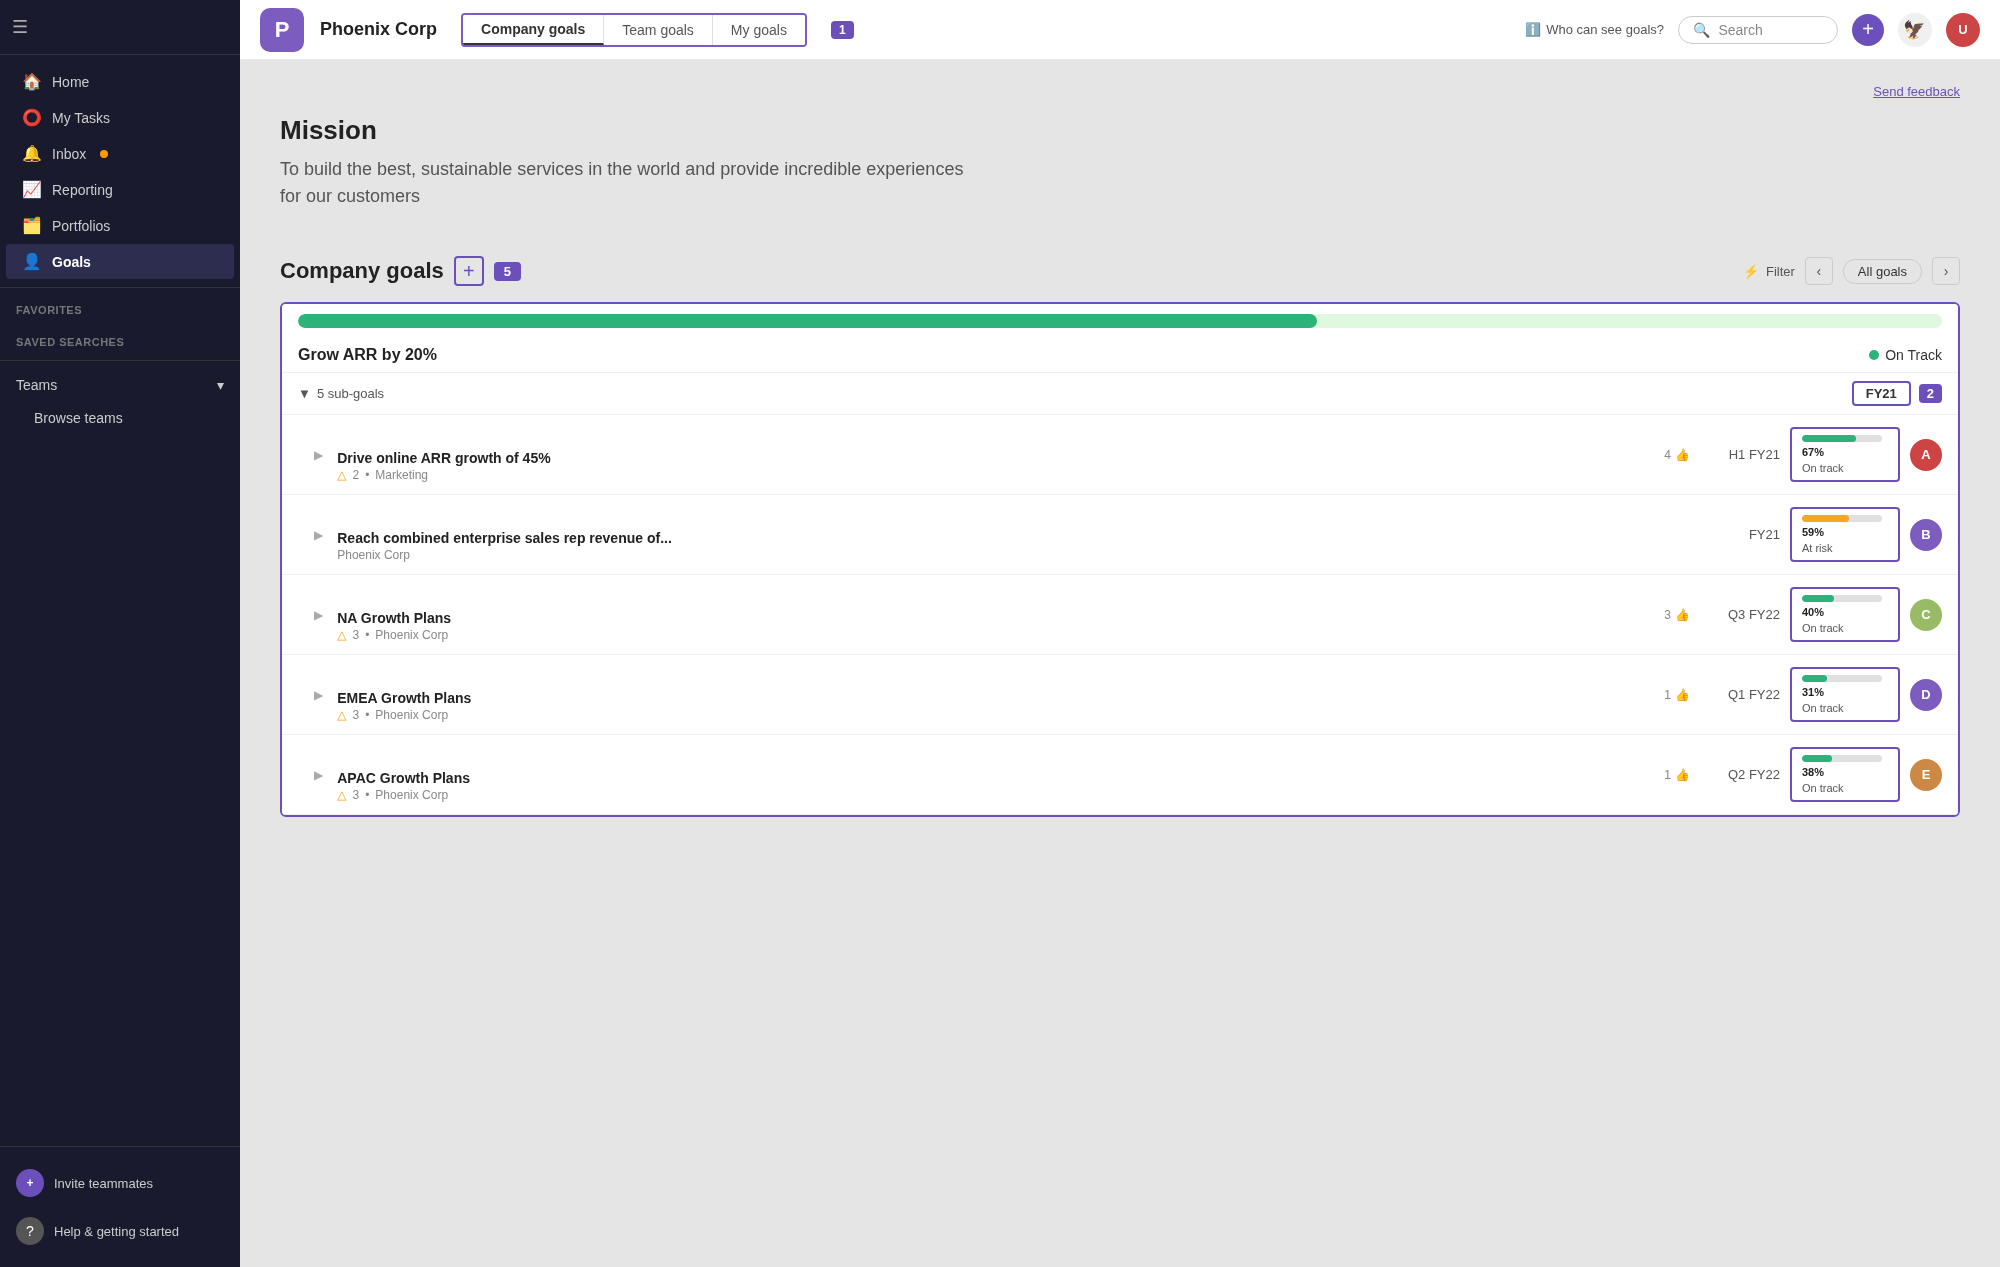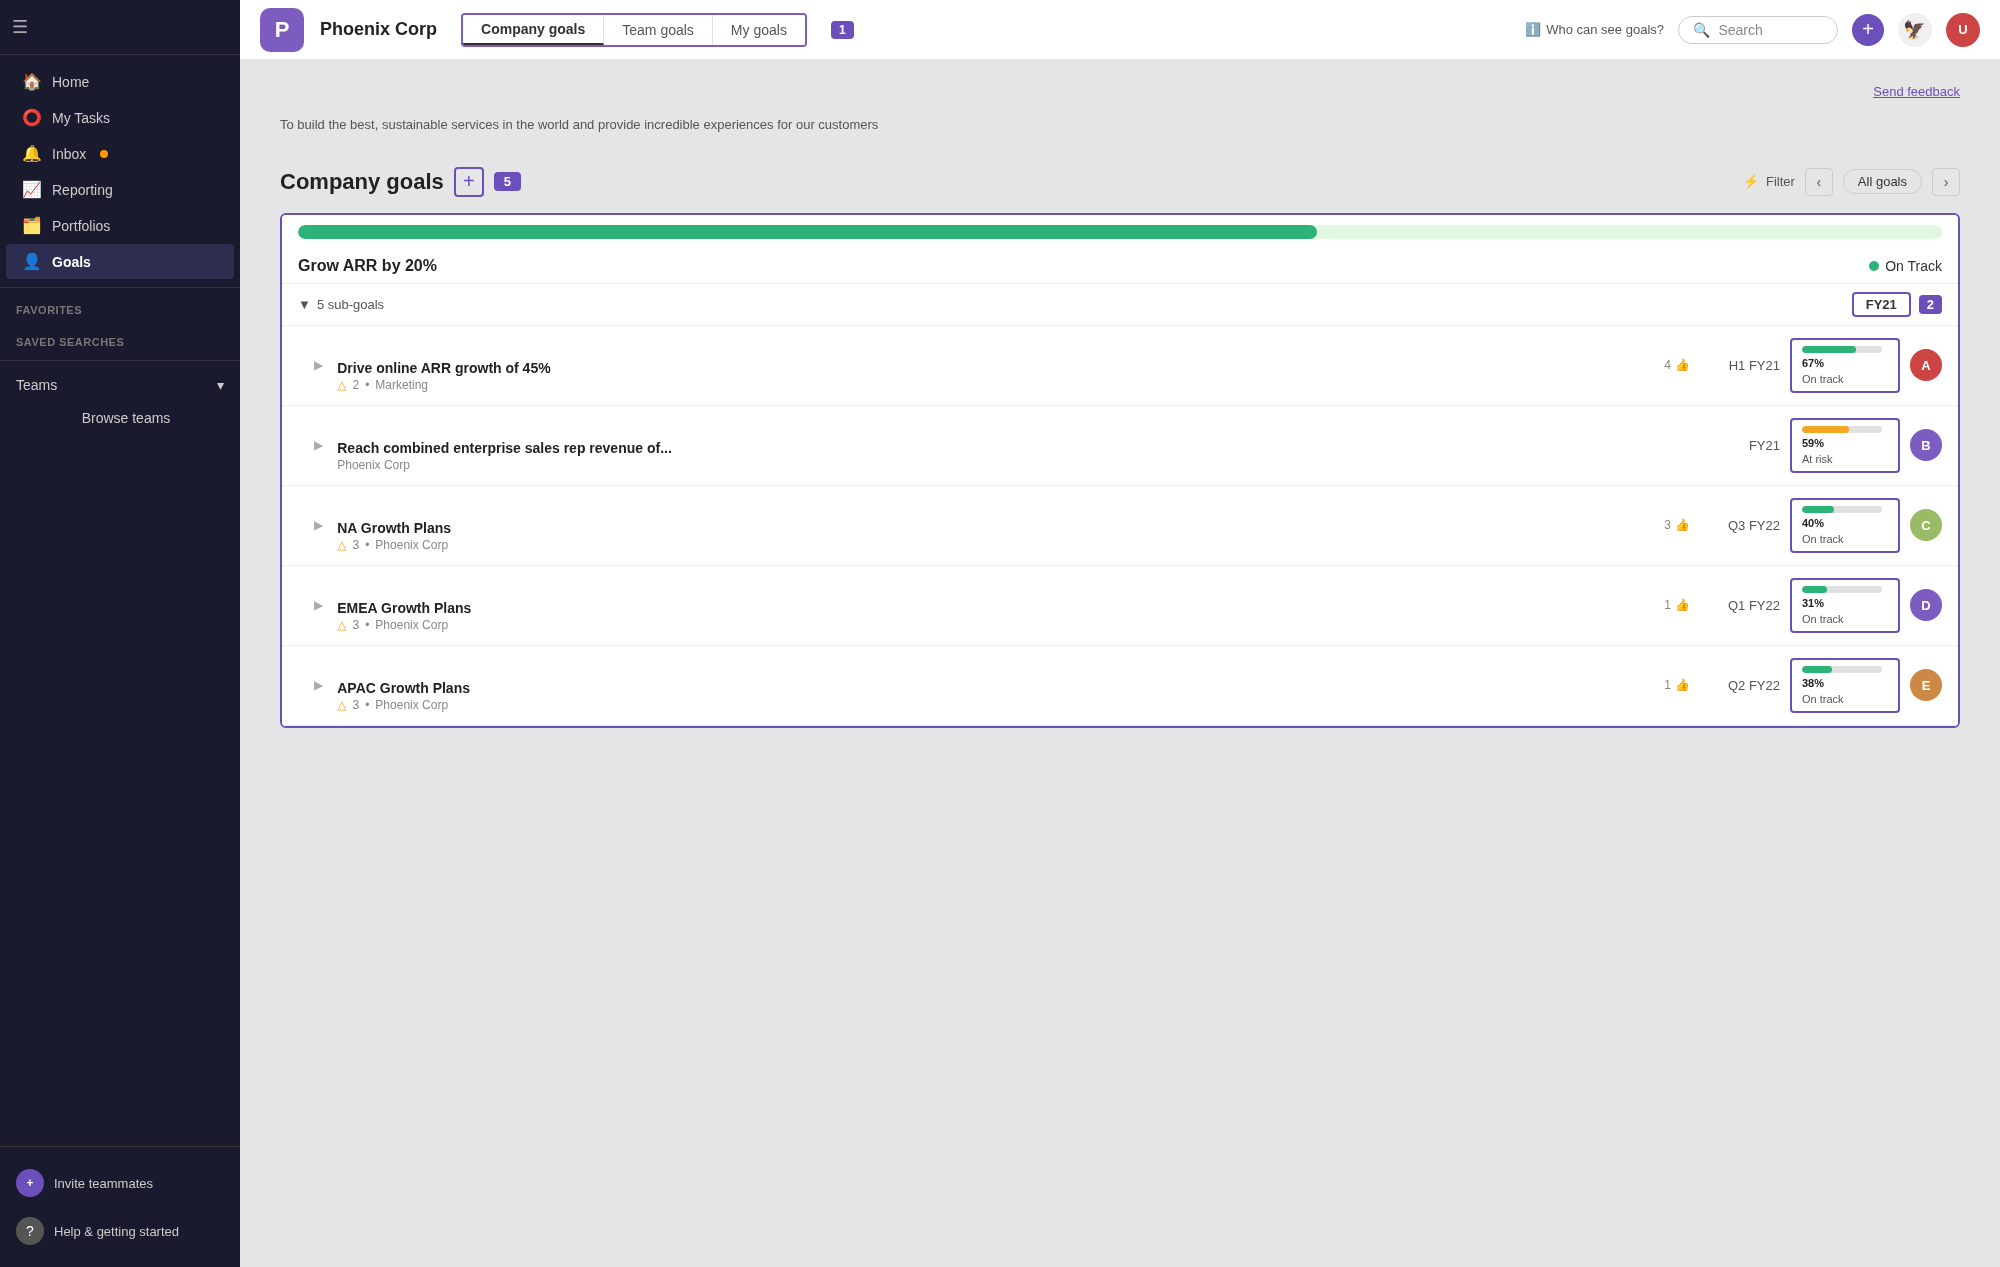--- a/index.html
+++ b/index.html
@@ -219,25 +219,25 @@
       margin-bottom: 16px;
       text-decoration: underline;
     }
     .mission-title {
       font-size: 26px;
       font-weight: 700;
       color: #222;
       margin-bottom: 10px;
     }
     .mission-text {
-      font-size: 13px;
+      font-size: 18px;
       color: #555;
       line-height: 1.5;
       max-width: 700px;
-      margin-bottom: 32px;
+      margin-bottom: 46px;
     }
 
     
     .goals-header {
       display: flex;
       align-items: center;
       gap: 10px;
       margin-bottom: 16px;
     }
     .goals-title {
@@ -431,21 +431,21 @@
 
     <div class="sidebar-section-label">Favorites</div>
     <div class="sidebar-section-label" style="margin-top:8px;">Saved searches</div>
 
     <hr class="sidebar-divider">
 
     <div class="sidebar-teams-header">
       <span>Teams</span>
       <span>▾</span>
     </div>
-    <div class="sidebar-nav-item" style="padding-left:28px;justify-content:center;">
+    <div class="sidebar-nav-item" style="padding-left:28px;">
       <span>Browse teams</span>
     </div>
   </div>
 
   <div class="sidebar-bottom">
     <div class="sidebar-bottom-item">
       <div class="avatar-small">+</div>
       <span>Invite teammates</span>
     </div>
     <div class="sidebar-bottom-item">
@@ -483,20 +483,21 @@
       </div>
       <div class="add-btn">+</div>
       <div class="notif-avatar">🦅</div>
       <div class="user-avatar" style="background: #c44;">U</div>
     </div>
   </header>
 
   <div class="content">
     <div class="send-feedback">Send feedback</div>
 
+    <h1 class="mission-title">Mission</h1>
     <p class="mission-text">To build the best, sustainable services in the world and provide incredible experiences for our customers</p>
 
     <div class="goals-header">
       <span class="goals-title">Company goals</span>
       <div class="goals-add-btn">+</div>
       <span class="goals-count">5</span>
       <div class="goals-spacer"></div>
       <div class="goals-filter">
         <span>⚡</span>
         <span>Filter</span>

